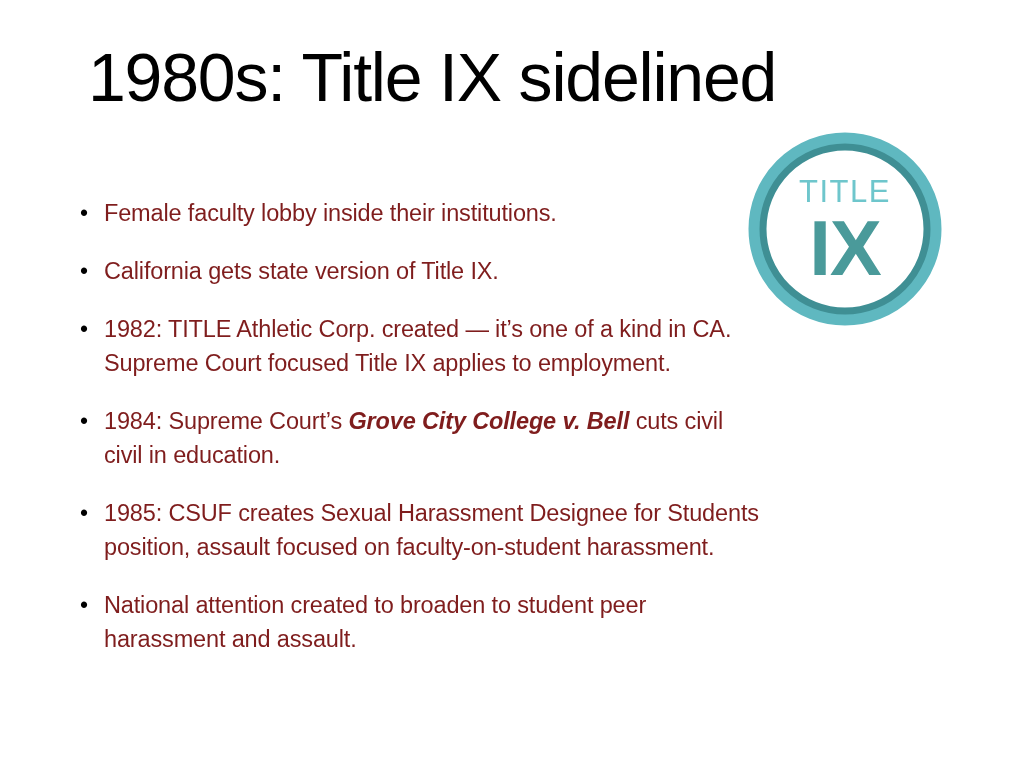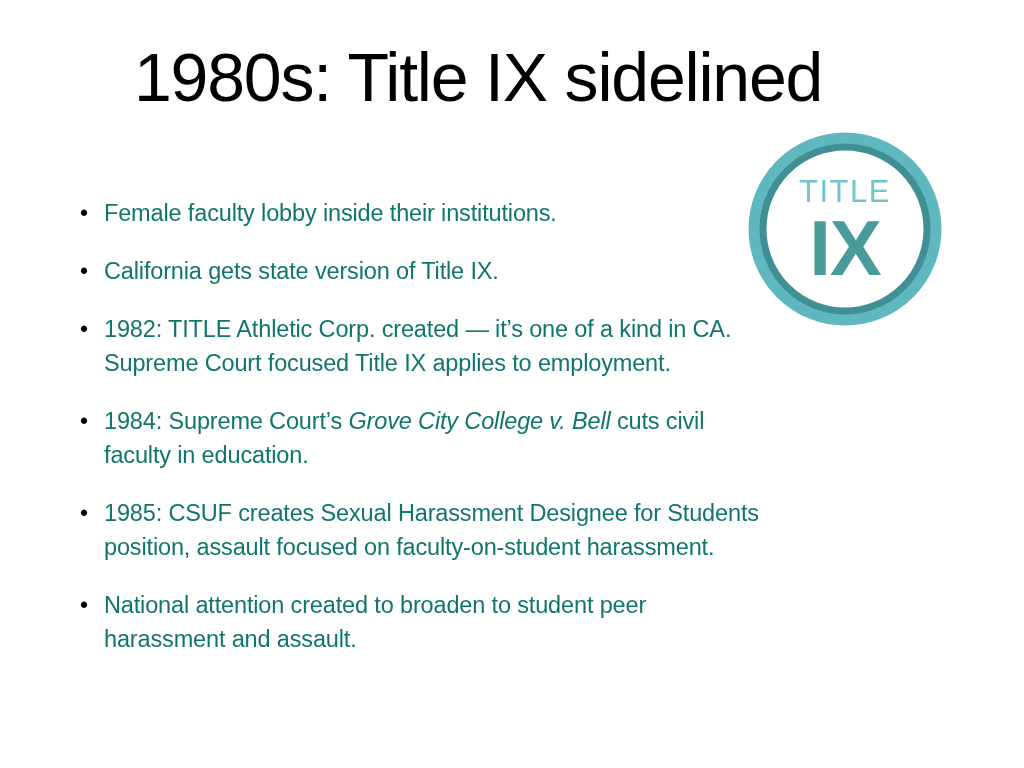--- a/index.html
+++ b/index.html
@@ -25,21 +25,20 @@
     left: 88px;
     top: 42px;
     width: 860px;
     font-family: "Liberation Sans", sans-serif;
     font-size: 68px;
     font-weight: 400;
     letter-spacing: -1.2px;
     color: #000000;
     line-height: 1.05;
     white-space: nowrap;
-    margin-left: 46px;
   }
 
   
   #title-ix-logo {
     position: absolute;
     left: 748px;
     top: 132px;
     width: 194px;
     height: 194px;
   }
@@ -72,25 +71,26 @@
     color: #000000;
     text-align: left;
     padding-left: 4px;
     box-sizing: border-box;
   }
   .bullet-text {
     flex: 1 1 auto;
     font-family: "Liberation Sans", sans-serif;
     font-size: 23.5px;
     line-height: 34px;
-    color: #0f766e;
+    color: #7f1d1d;
     letter-spacing: -0.15px;
   }
   .bullet-text .case-italic {
     font-style: italic;
+    font-weight: bold;
   }
 </style>
 </head>
 <body>
 
 <div id="slide" style="background: rgb(255, 255, 255);">
 
   <div id="slide-title">1980s: Title IX sidelined</div>
 
   <div id="title-ix-logo">
@@ -115,21 +115,21 @@
       <div class="bullet-text"><span>California gets state version of Title IX.</span></div>
     </div>
 
     <div class="bullet-row">
       <div class="bullet-marker">•</div>
       <div class="bullet-text"><span>1982: TITLE Athletic Corp. created — it’s one of a kind in CA.</span><br><span>Supreme Court focused Title IX applies to employment.</span></div>
     </div>
 
     <div class="bullet-row">
       <div class="bullet-marker">•</div>
-      <div class="bullet-text"><span>1984: Supreme Court’s </span><span class="case-italic">Grove City College v. Bell</span><span> cuts civil</span><br><span>faculty in education.</span></div>
+      <div class="bullet-text"><span>1984: Supreme Court’s </span><span class="case-italic">Grove City College v. Bell</span><span> cuts civil</span><br><span>civil in education.</span></div>
     </div>
 
     <div class="bullet-row">
       <div class="bullet-marker">•</div>
       <div class="bullet-text"><span>1985: CSUF creates Sexual Harassment Designee for Students</span><br><span>position, assault focused on faculty-on-student harassment.</span></div>
     </div>
 
     <div class="bullet-row">
       <div class="bullet-marker">•</div>
       <div class="bullet-text"><span>National attention created to broaden to student peer</span><br><span>harassment and assault.</span></div>

